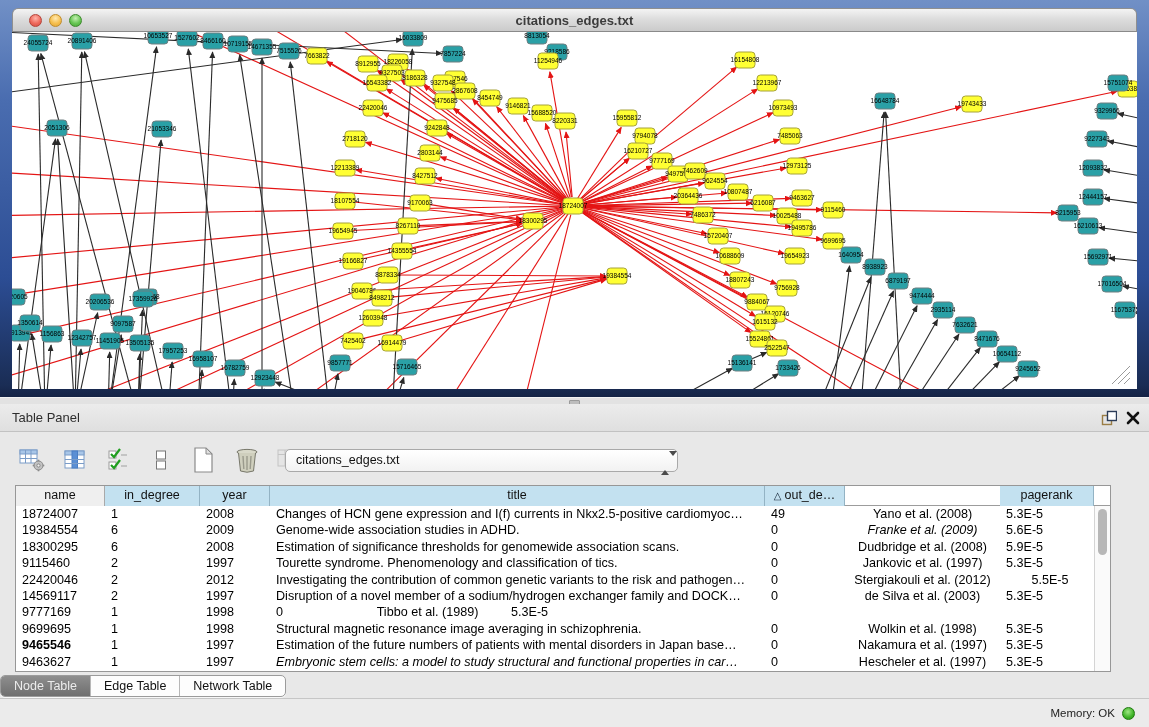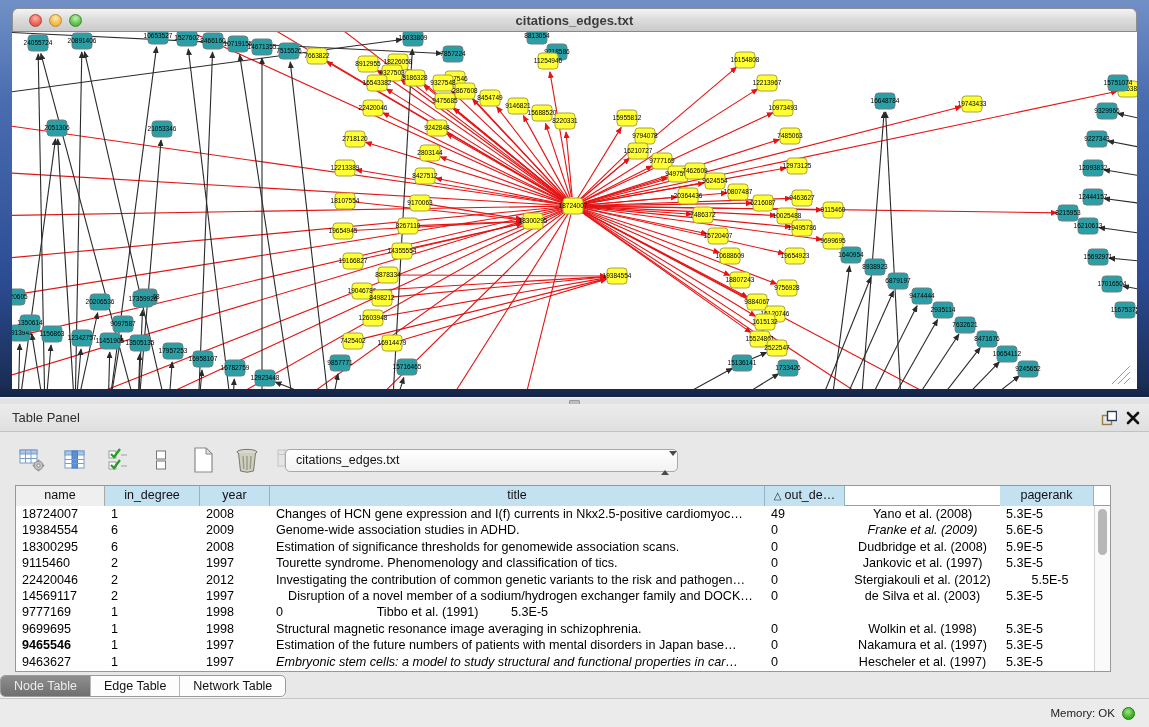--- a/index.html
+++ b/index.html
@@ -899,31 +899,31 @@
         <div class="td" style="width: 70px;">2012</div>
         <div class="td" style="width: 495px;">Investigating the contribution of common genetic variants to the risk and pathogen…</div>
         <div class="td" style="width: 80px;">0</div>
         <div class="td center" style="width: 155px;">Stergiakouli et al. (2012)</div>
         <div class="td" style="width: 94px; text-align: center;">5.5E-5</div>
       </div>
       <div class="tr">
         <div class="td" style="width: 89px;">14569117</div>
         <div class="td" style="width: 95px;">2</div>
         <div class="td" style="width: 70px;">1997</div>
-        <div class="td" style="width: 495px; text-align: center;">Disruption of a novel member of a sodium/hydrogen exchanger family and DOCK…</div>
+        <div class="td" style="width: 495px;">Disruption of a novel member of a sodium/hydrogen exchanger family and DOCK…</div>
         <div class="td" style="width: 80px;">0</div>
         <div class="td center" style="width: 155px;">de Silva et al. (2003)</div>
         <div class="td" style="width: 94px;">5.3E-5</div>
       </div>
       <div class="tr">
         <div class="td" style="width: 89px;">9777169</div>
         <div class="td" style="width: 95px;">1</div>
         <div class="td" style="width: 70px;">1998</div>
         <div class="td" style="width: 80px;">0</div>
-        <div class="td center" style="width: 155px;">Tibbo et al. (1991)</div>
+        <div class="td center" style="width: 155px;">Tibbo et al. (1989)</div>
         <div class="td" style="width: 94px;">5.3E-5</div>
       </div>
       <div class="tr">
         <div class="td" style="width: 89px;">9699695</div>
         <div class="td" style="width: 95px;">1</div>
         <div class="td" style="width: 70px;">1998</div>
         <div class="td" style="width: 495px;">Structural magnetic resonance image averaging in schizophrenia.</div>
         <div class="td" style="width: 80px;">0</div>
         <div class="td center" style="width: 155px;">Wolkin et al. (1998)</div>
         <div class="td" style="width: 94px;">5.3E-5</div>

